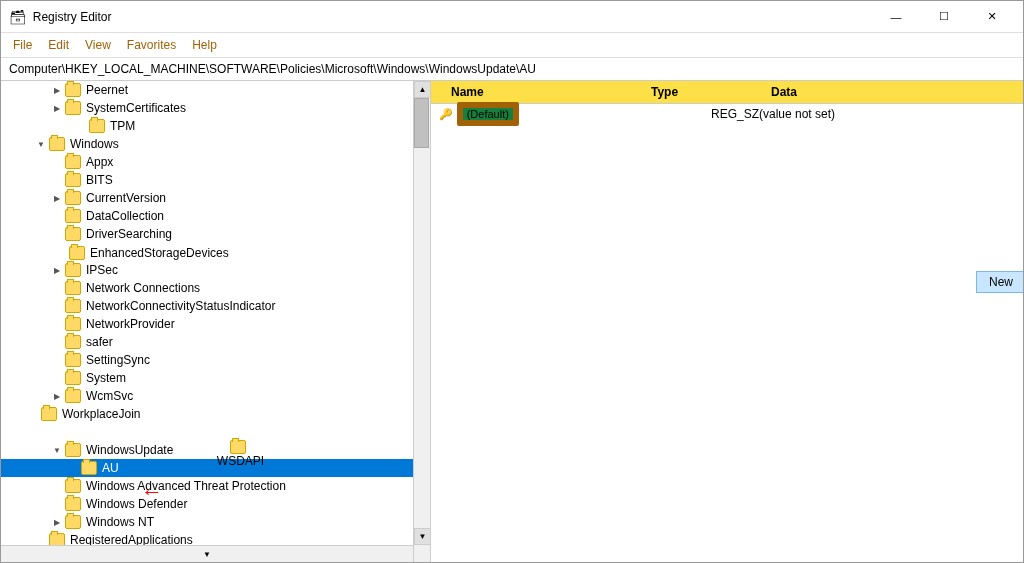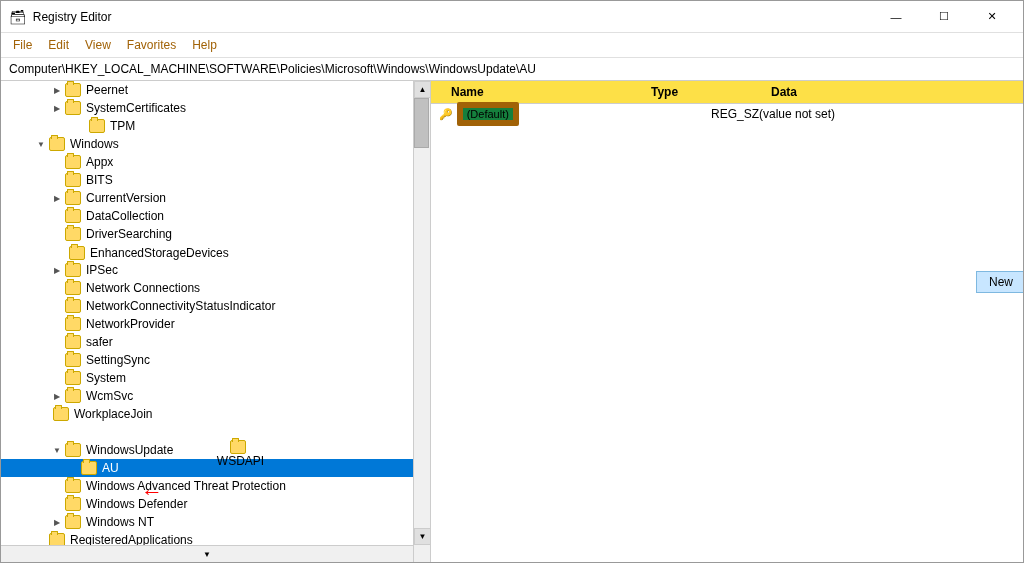--- a/index.html
+++ b/index.html
@@ -289,21 +289,21 @@
       <div class="tree-item" style="padding-left: 48px;">
         <span class="expand-icon" style="visibility:hidden;">▶</span>
         <span class="folder-icon"></span>
         <span class="tree-label">System</span>
       </div>
       <div class="tree-item" style="padding-left: 48px;">
         <span class="expand-icon">▶</span>
         <span class="folder-icon"></span>
         <span class="tree-label">WcmSvc</span>
       </div>
-      <div class="tree-item" style="padding-left: 36px;">
+      <div class="tree-item" style="padding-left: 24px;">
         <span class="expand-icon" style="visibility:hidden;">▶</span>
         <span class="folder-icon"></span>
         <span class="tree-label">WorkplaceJoin</span>
       </div>
       <div class="tree-item" style="padding-left: 48px; flex-direction: column;">
         <span class="expand-icon" style="visibility:hidden;">▶</span>
         <span class="folder-icon"></span>
         <span class="tree-label">WSDAPI</span>
       </div>
       <div class="tree-item" style="padding-left: 48px;">

